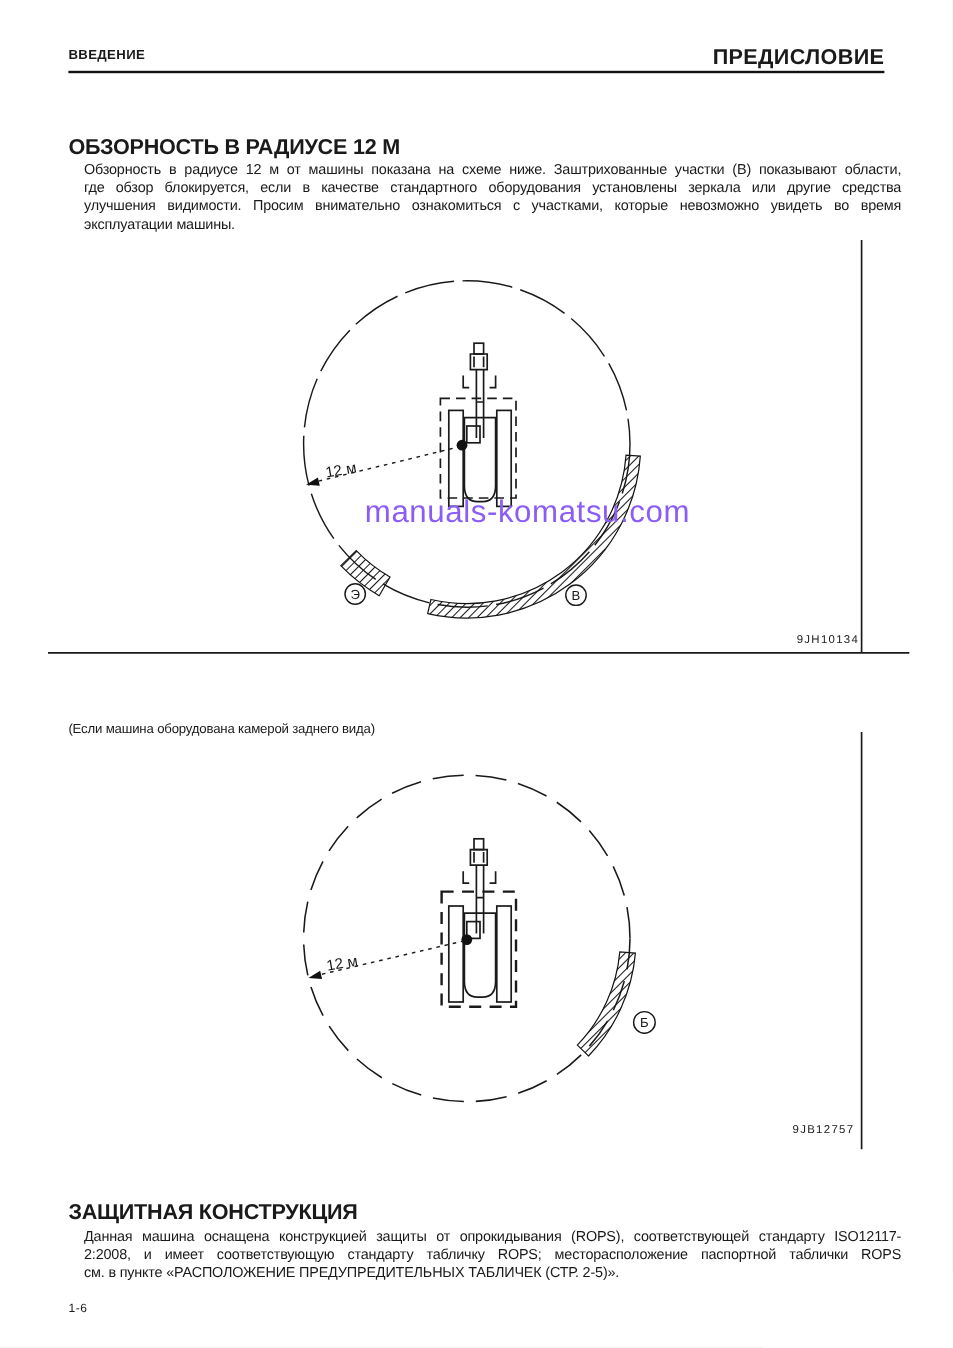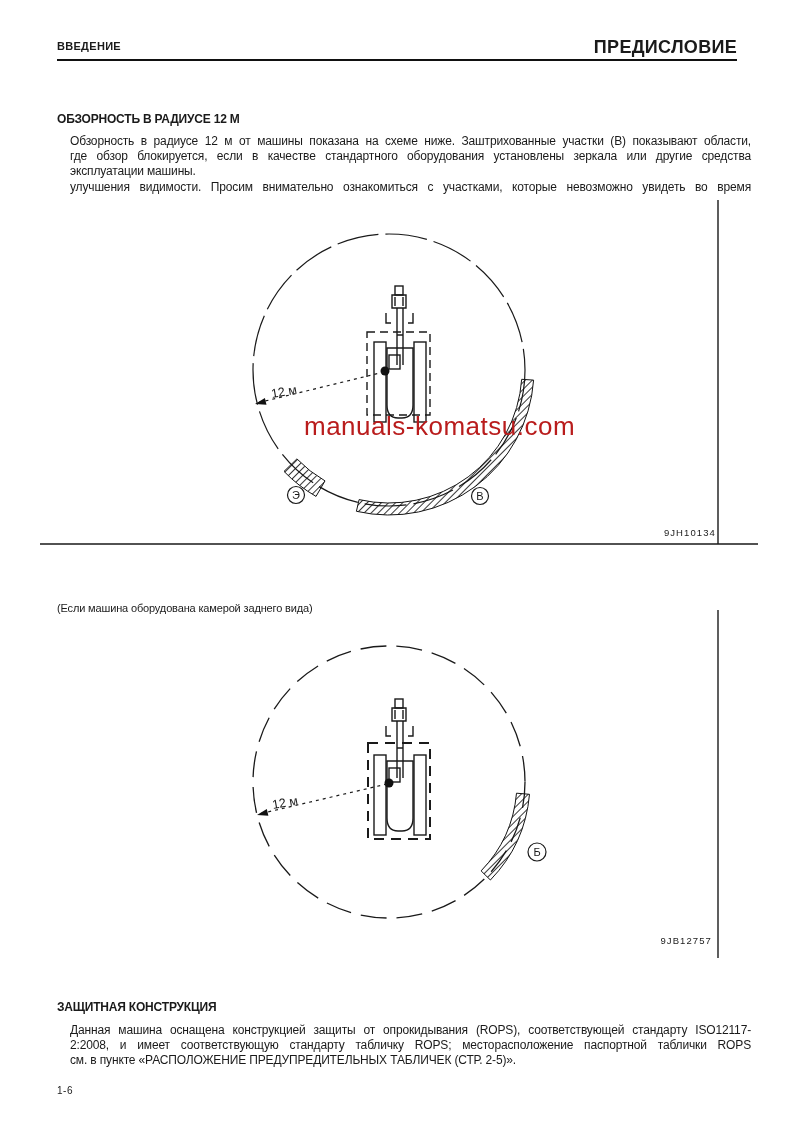--- a/index.html
+++ b/index.html
@@ -6,55 +6,55 @@
   .page{
     position:relative;width:794px;height:1123px;background:#ffffff;
     font-family:"Liberation Sans", sans-serif;color:#1a1a1a;overflow:hidden;
     margin:0 auto;
     text-decoration:underline;
   }
   .abs{position:absolute;}
   .hdr-left{left:57px;top:40px;font-size:11px;font-weight:bold;letter-spacing:.3px;}
   .hdr-right{left:57px;top:37px;width:680px;text-align:right;font-size:18px;font-weight:bold;letter-spacing:.3px;}
   .hdr-rule{left:57px;top:59px;width:680px;height:2px;background:#111;}
-  .sec-title{left:57px;font-size:12px;font-weight:bold;letter-spacing:-.2px;white-space:nowrap;}
+  .sec-title{left:57px;font-size:18px;font-weight:bold;letter-spacing:-.2px;white-space:nowrap;}
   .s1-title{top:112px;}
   .s2-title{top:1000px;}
   .para{left:70px;width:681px;font-size:12px;line-height:15.2px;letter-spacing:-.15px;}
   .s1-body{top:134px;}
   .s2-body{top:1023px;}
   .jline{text-align:justify;text-align-last:justify;white-space:nowrap;overflow:visible;}
   .jline.last{text-align-last:left;}
   .caption{left:57px;top:602px;font-size:11px;letter-spacing:-.15px;white-space:nowrap;}
   .figure{left:40px;}
   .fig1{top:200px;width:718px;height:345px;}
   .fig2{top:610px;width:718px;height:348px;}
-  .watermark{left:304px;top:411px;font-size:26px;letter-spacing:.5px;color:#b91c1c;white-space:nowrap;}
+  .watermark{left:304px;top:411px;font-size:26px;letter-spacing:.5px;color:#8b5cf6;white-space:nowrap;}
   .footer{left:57px;top:1085px;font-size:10px;letter-spacing:.5px;}
   svg .ln{stroke:#1a1a1a;fill:none;}
   svg text{font-family:"Liberation Sans",sans-serif;fill:#1a1a1a;}
   .fig-code{font-size:9.5px;letter-spacing:1.1px;}
   .radius-label{font-size:12.5px;}
   .circ-label{font-size:11px;}
 </style>
 </head>
 <body>
 
 <div class="page">
 
   <div class="abs hdr-left">ВВЕДЕНИЕ</div>
   <div class="abs hdr-right">ПРЕДИСЛОВИЕ</div>
   <div class="abs hdr-rule"></div>
 
   <div class="abs sec-title s1-title">ОБЗОРНОСТЬ В РАДИУСЕ 12 М</div>
   <div class="abs para s1-body">
       <div class="jline">Обзорность в радиусе 12 м от машины показана на схеме ниже. Заштрихованные участки (В) показывают области,</div>
       <div class="jline">где обзор блокируется, если в качестве стандартного оборудования установлены зеркала или другие средства</div>
+      <div class="jline">улучшения видимости. Просим внимательно ознакомиться с участками, которые невозможно увидеть во время</div>
       <div class="jline last">эксплуатации машины.</div>
-      <div class="jline">улучшения видимости. Просим внимательно ознакомиться с участками, которые невозможно увидеть во время</div>
     </div>
 
   <div class="abs figure fig1">
     <svg width="718" height="345" viewBox="0 0 718 345">
       <defs>
         <pattern id="hatch" patternUnits="userSpaceOnUse" width="5" height="5" patternTransform="rotate(45)">
           <line x1="0" y1="0" x2="0" y2="5" stroke="#141414" stroke-width="1.7"></line>
         </pattern>
         <g id="machine-shape" fill="none" stroke="#1a1a1a" stroke-width="1.4">
           <rect x="23" y="1" width="8" height="9"></rect>

